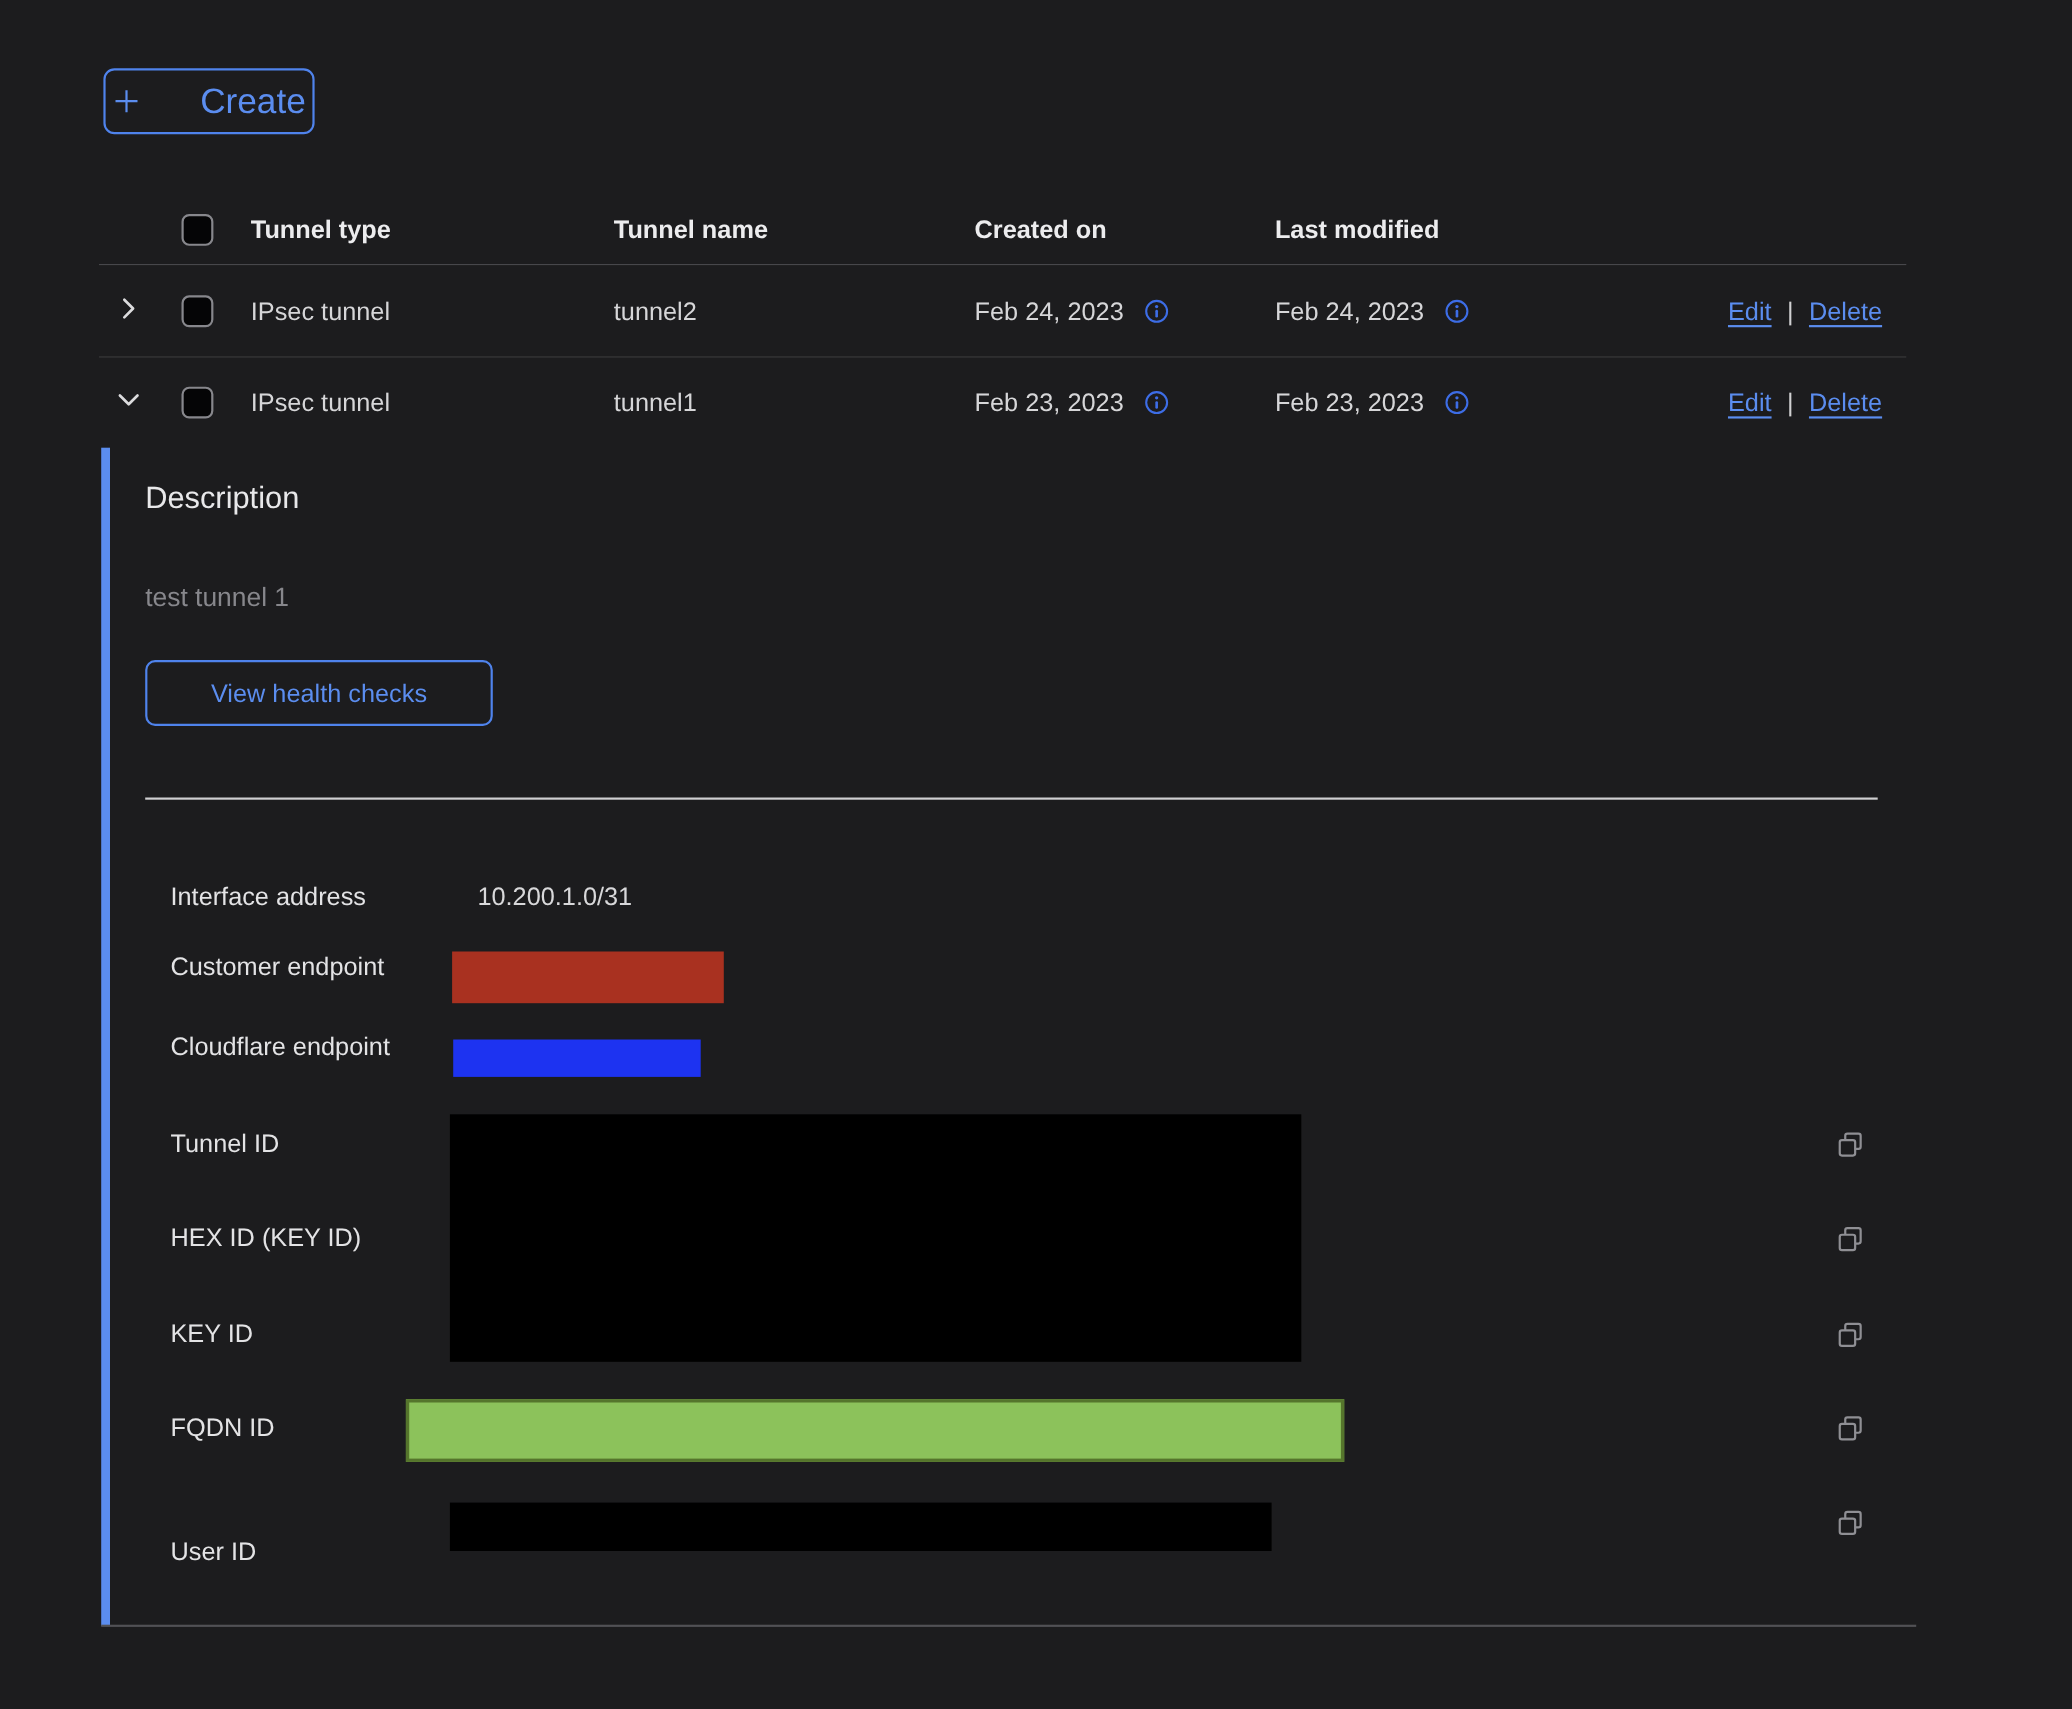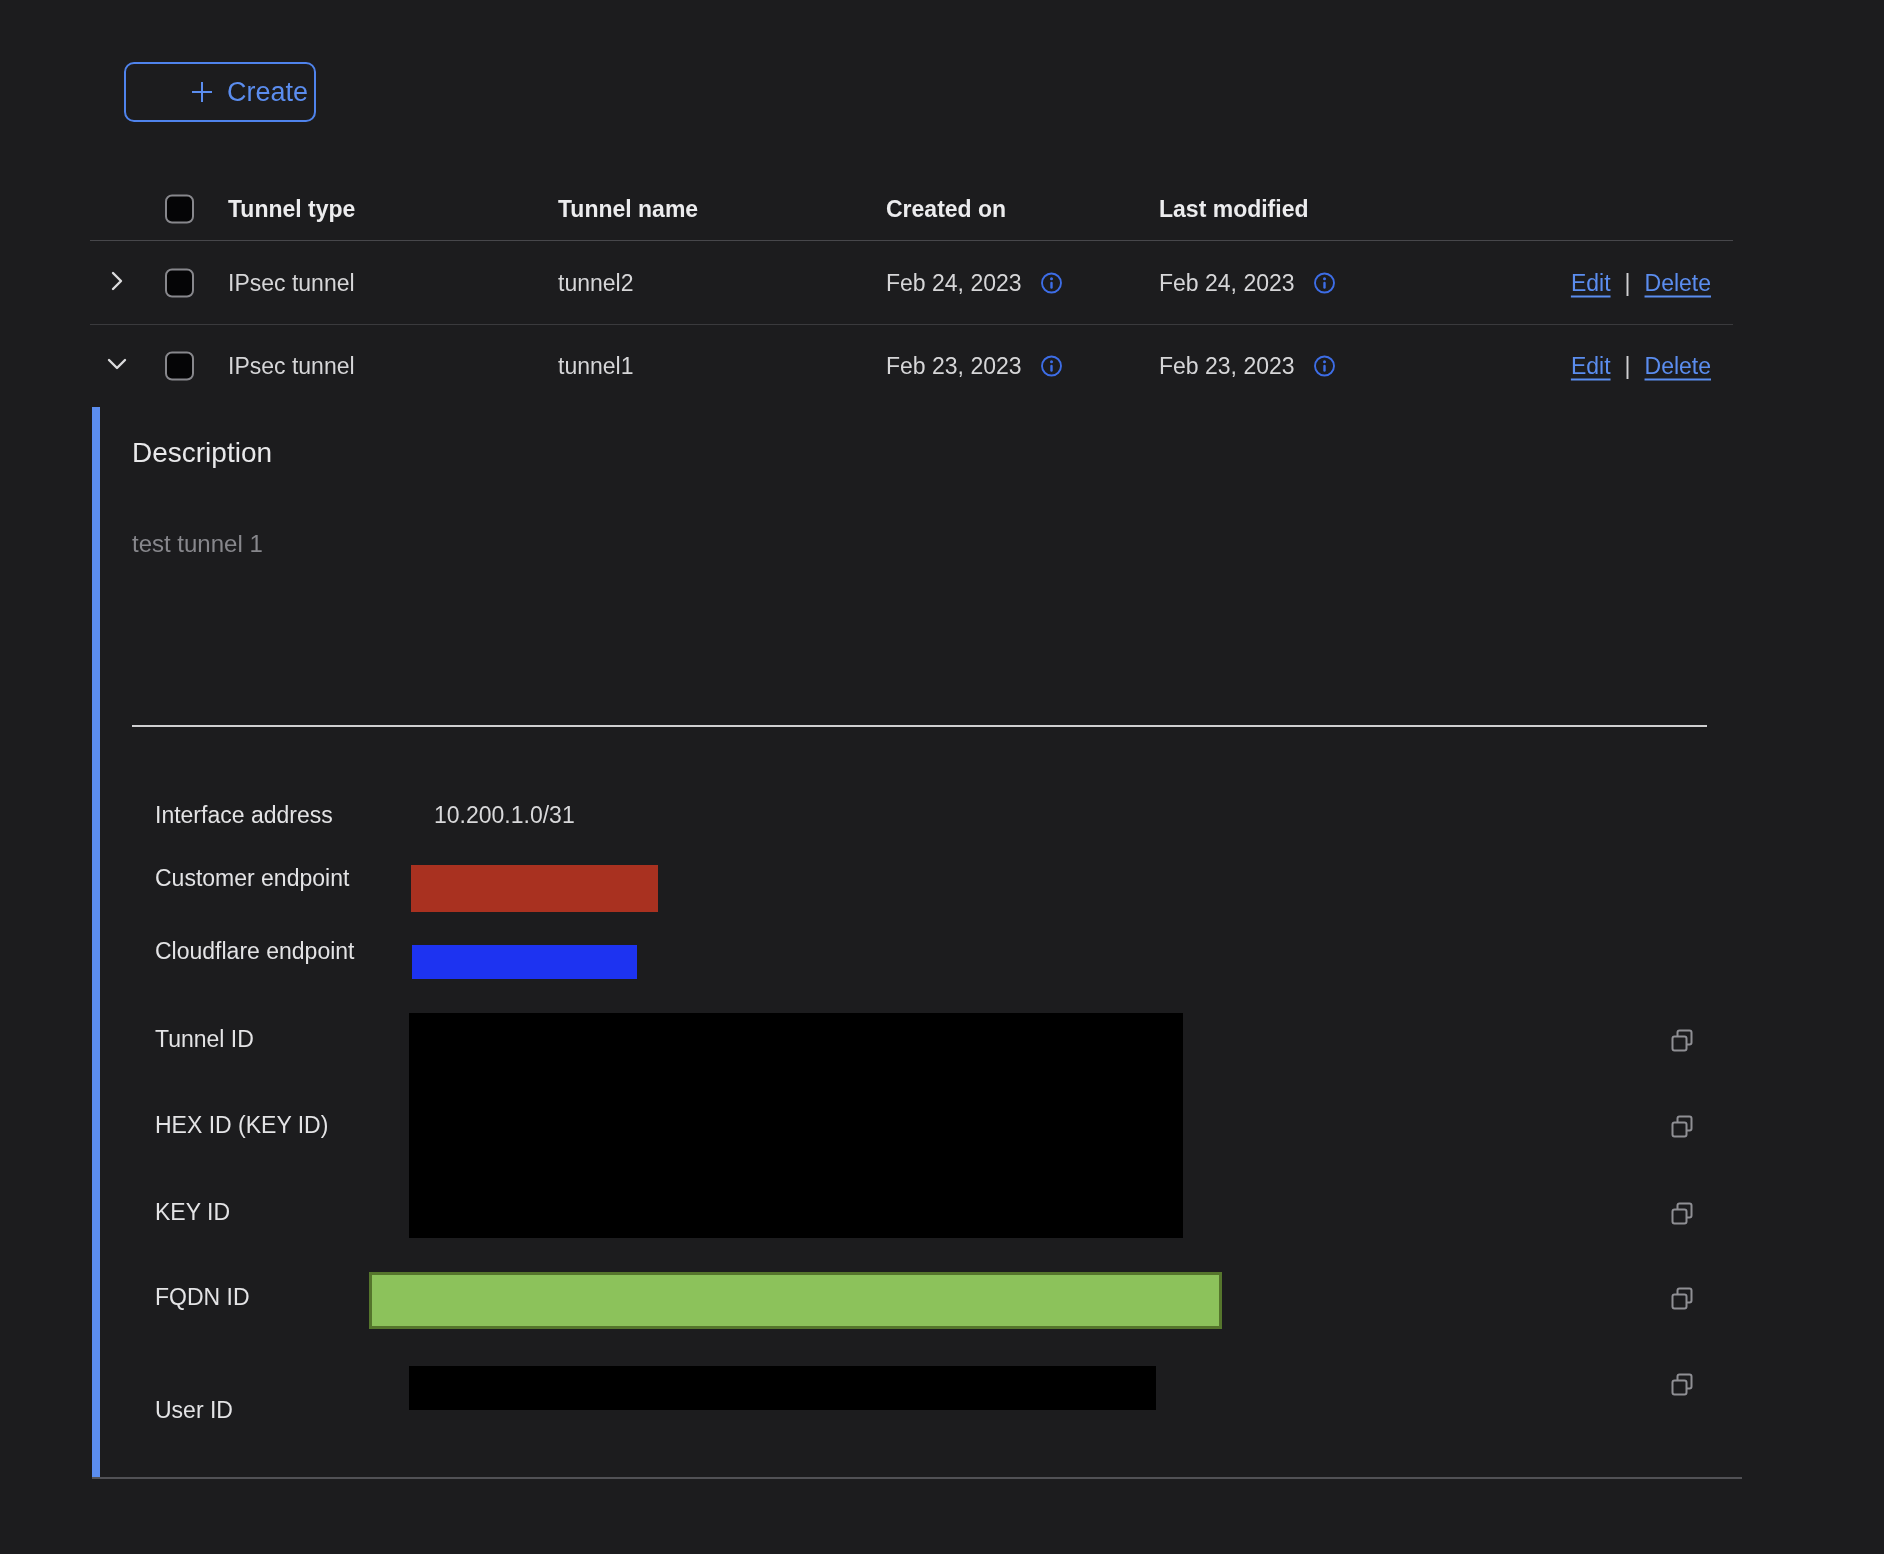--- a/index.html
+++ b/index.html
@@ -6,22 +6,22 @@
   .page{
     position:relative;width:1884px;height:1554px;
     background:#1c1c1e;overflow:hidden;
     font-family:"Liberation Sans","DejaVu Sans",sans-serif;
     color:#dcdcde;
   }
   
   .create-btn{
     position:absolute;left:94px;top:62px;width:192px;height:60px;
     border:2px solid #4f83ec;border-radius:10px;background:transparent;
-    color:#5b8def;font-size:27px;font-family:inherit;
-    display:flex;align-items:center;justify-content:flex-end;gap:12px;cursor:pointer;margin-left:30px;
+    color:#5b8def;font-size:32px;font-family:inherit;
+    display:flex;align-items:center;justify-content:space-between;gap:12px;cursor:pointer;
   }
   .create-btn svg{display:block;}
   
   .tbl{position:absolute;left:90px;top:178px;width:1643px;}
   .trow{position:absolute;left:0;width:100%;}
   .hdr{top:0;height:62px;border-bottom:1px solid #47474b;}
   .row1{top:63px;height:83px;border-bottom:1px solid #3a3a3d;}
   .row2{top:147px;height:81px;}
   .cell{position:absolute;top:50%;transform:translateY(-50%);white-space:nowrap;}
   .hdr .cell{font-weight:700;font-size:23px;color:#ececee;}
@@ -164,20 +164,21 @@
       </div>
     </div>
   </div>
 
   <div class="panel">
     <div class="bar"></div>
 
     <div class="desc-label">Description</div>
     <div class="desc-value">test tunnel 1</div>
 
+    <button class="health-btn">View health checks</button>
 
     <div class="panel-divider"></div>
 
     <div class="flabel" style="top:395px;">Interface address</div>
     <div class="fvalue" style="left:342px;top:395px;">10.200.1.0/31</div>
 
     <div class="flabel" style="top:458px;">Customer endpoint</div>
     <div class="redact r-red"></div>
 
     <div class="flabel" style="top:531px;">Cloudflare endpoint</div>

